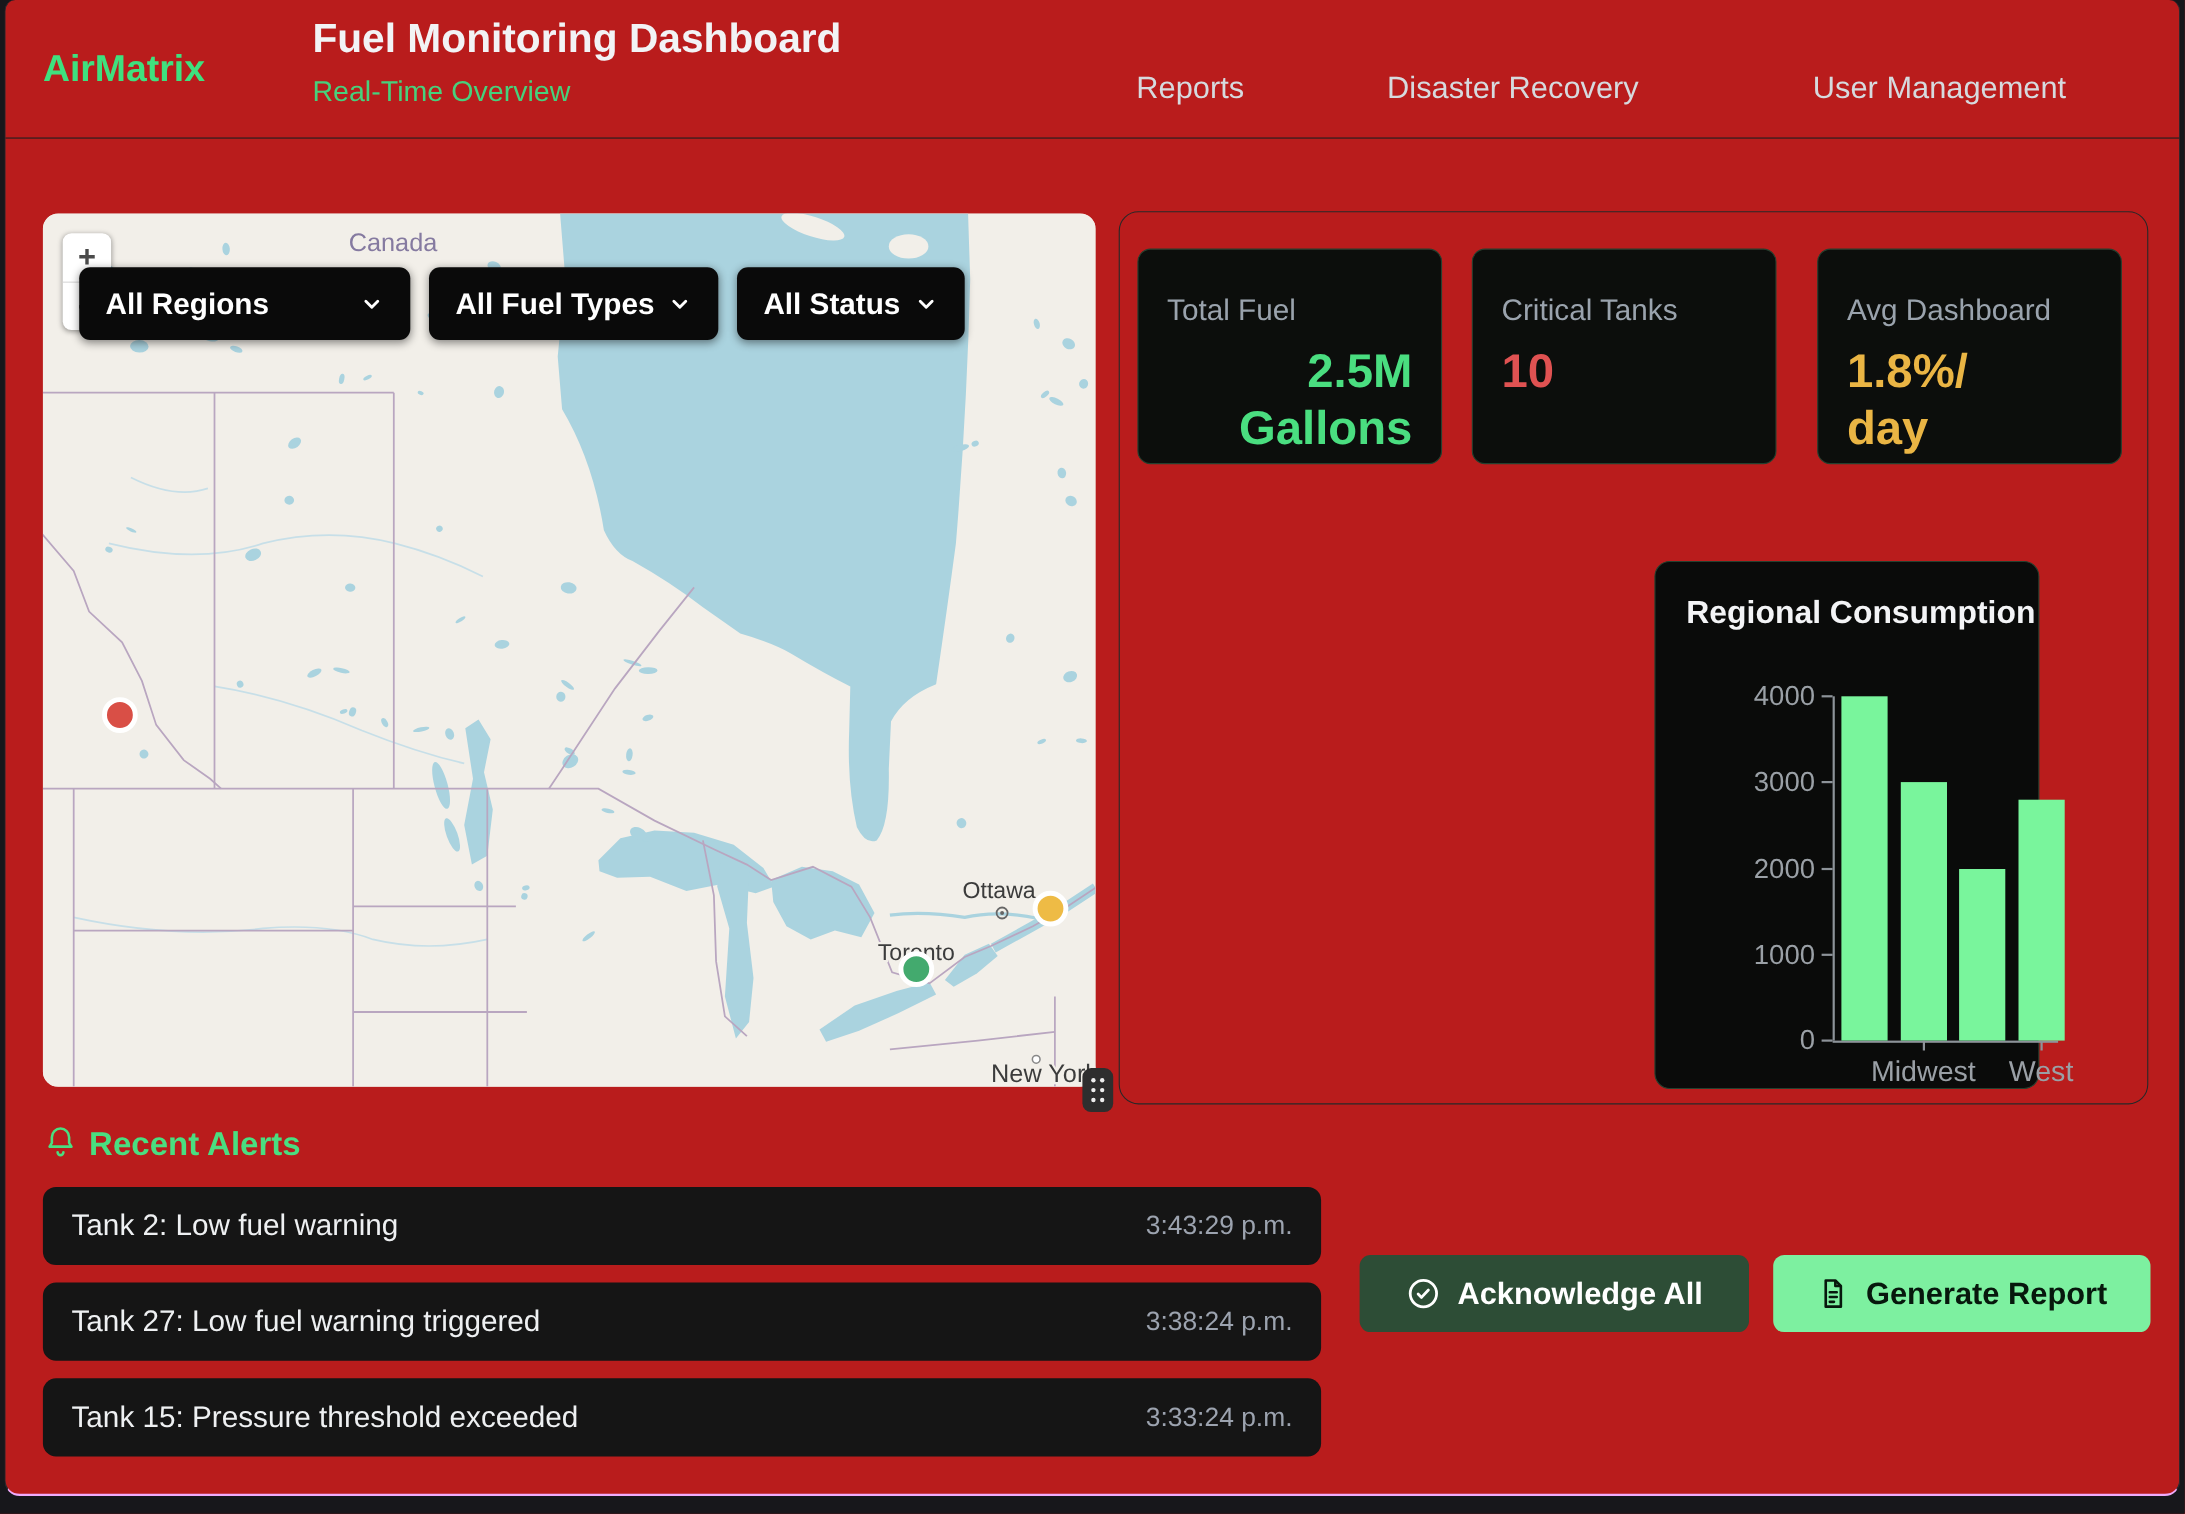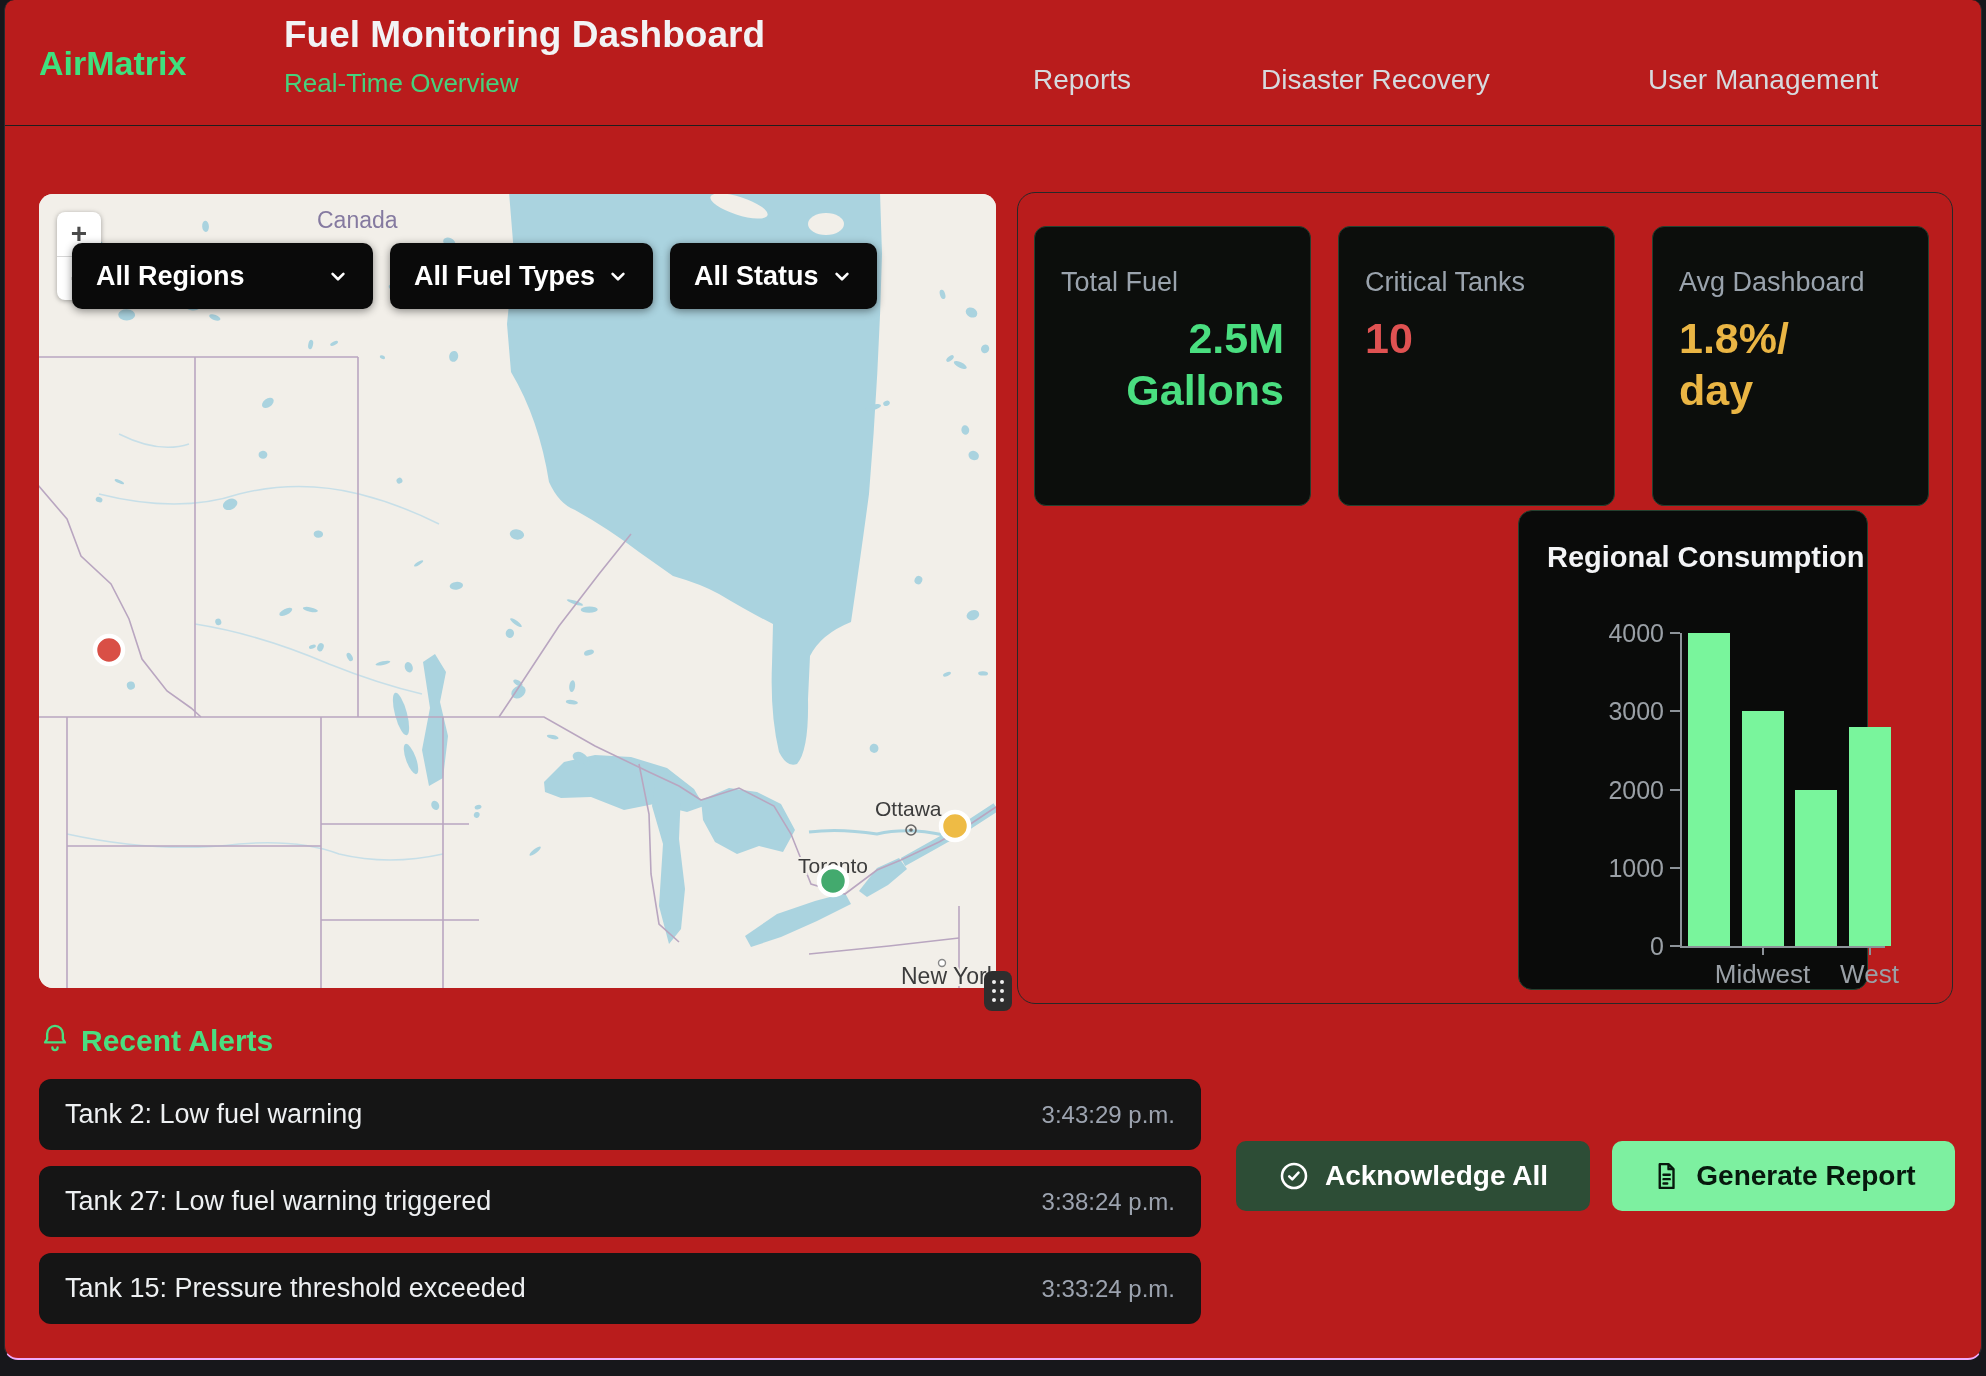--- a/index.html
+++ b/index.html
@@ -31,28 +31,28 @@
             padding:0 22px 0 24px; color:#fff; font-size:27px; font-weight:600;
             box-shadow:0 2px 8px rgba(0,0,0,.45); cursor:pointer; }
   .select .chev { margin-left:auto; }
   .sel-regions { width:301px; } .sel-fuel { width:263px; } .sel-status { width:207px;align-items:center; }
   .grip { position:absolute; left:979px; top:971px; width:28px; height:40px; background:#2e2e2e;
           border-radius:8px; z-index:6; cursor:grab; display:flex; align-items:center; justify-content:center; }
 
   
   .right-panel { position:absolute; left:1012px; top:192px; width:936px; height:812px;
                  border:1px solid #282828; border-radius:18px; }
-  .stat-card { position:absolute; top:33px; width:277px; height:280px; background:#0c0e0c;
+  .stat-card { position:absolute; top:33px; width:277px; height:196px; background:#0c0e0c;
                border:1px solid #24402f; border-radius:12px; padding:40px 26px; }
   .stat-0 { left:16px; } .stat-1 { left:320px; } .stat-2 { left:634px; }
   .stat-label { font-size:27px; color:#9aa3ad; margin-bottom:14px; }
   .stat-value { font-size:43px; font-weight:bold; line-height:1.22; }
   .chart-card { position:absolute; top:317px; height:480px; background:#0a0b0a;
                 border:1px solid #24402f; border-radius:14px; }
-  .donut-card { left:14px; width:423px; } .bar-card { left:500px; width:350px; }
+  .donut-card { left:14px; width:423px; } .bar-card { left:486px; width:350px; }
   .card-title { position:absolute; left:28px; top:30px; font-size:29px; font-weight:bold; color:#f3f4f6; }
 
   
   .bar-wrap { position:absolute; left:0; top:0; width:100%; height:100%; }
   .axis-y,.axis-x,.ytick,.xtick { position:absolute; background:#8d9399; }
   .ylab { position:absolute; font-size:25px; color:#9aa0a6; text-align:right; line-height:28px; }
   .xlab { position:absolute; font-size:26px; color:#9aa0a6; text-align:center; }
   .bar  { position:absolute; }
 
   

